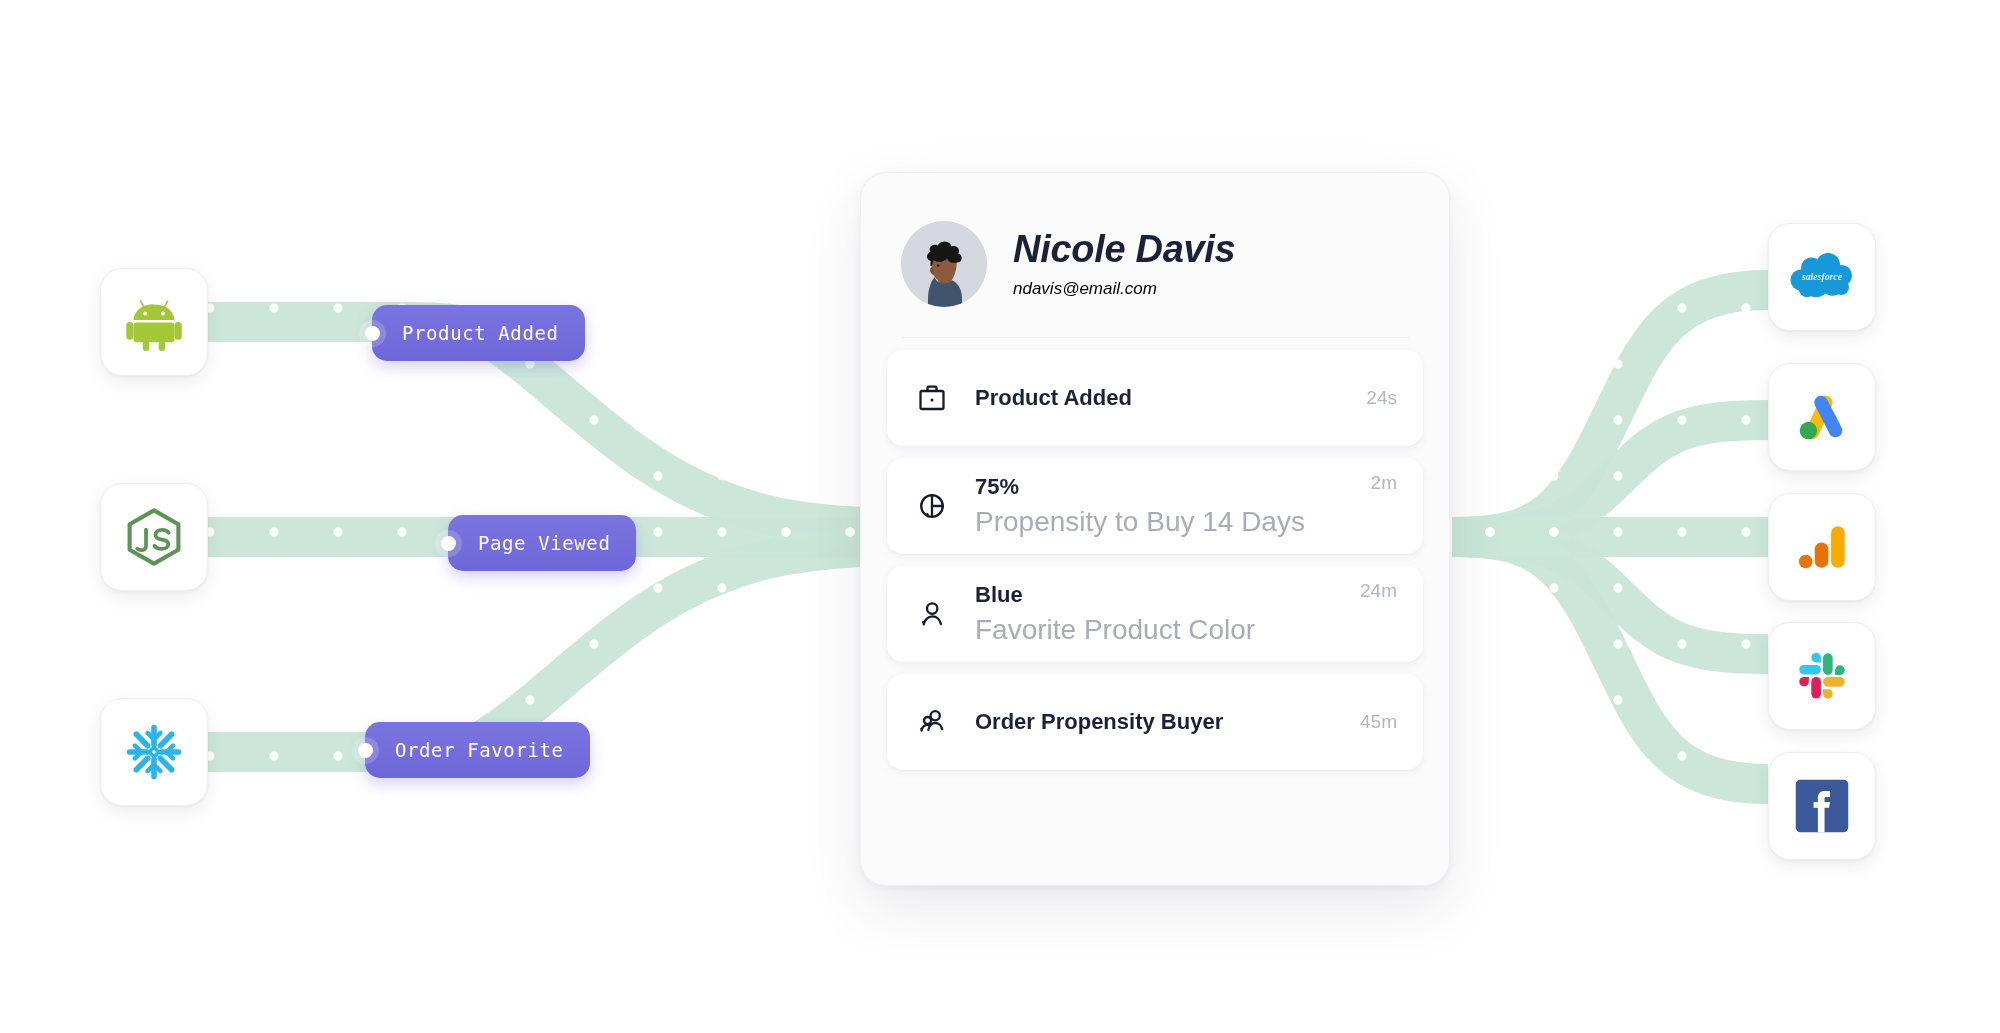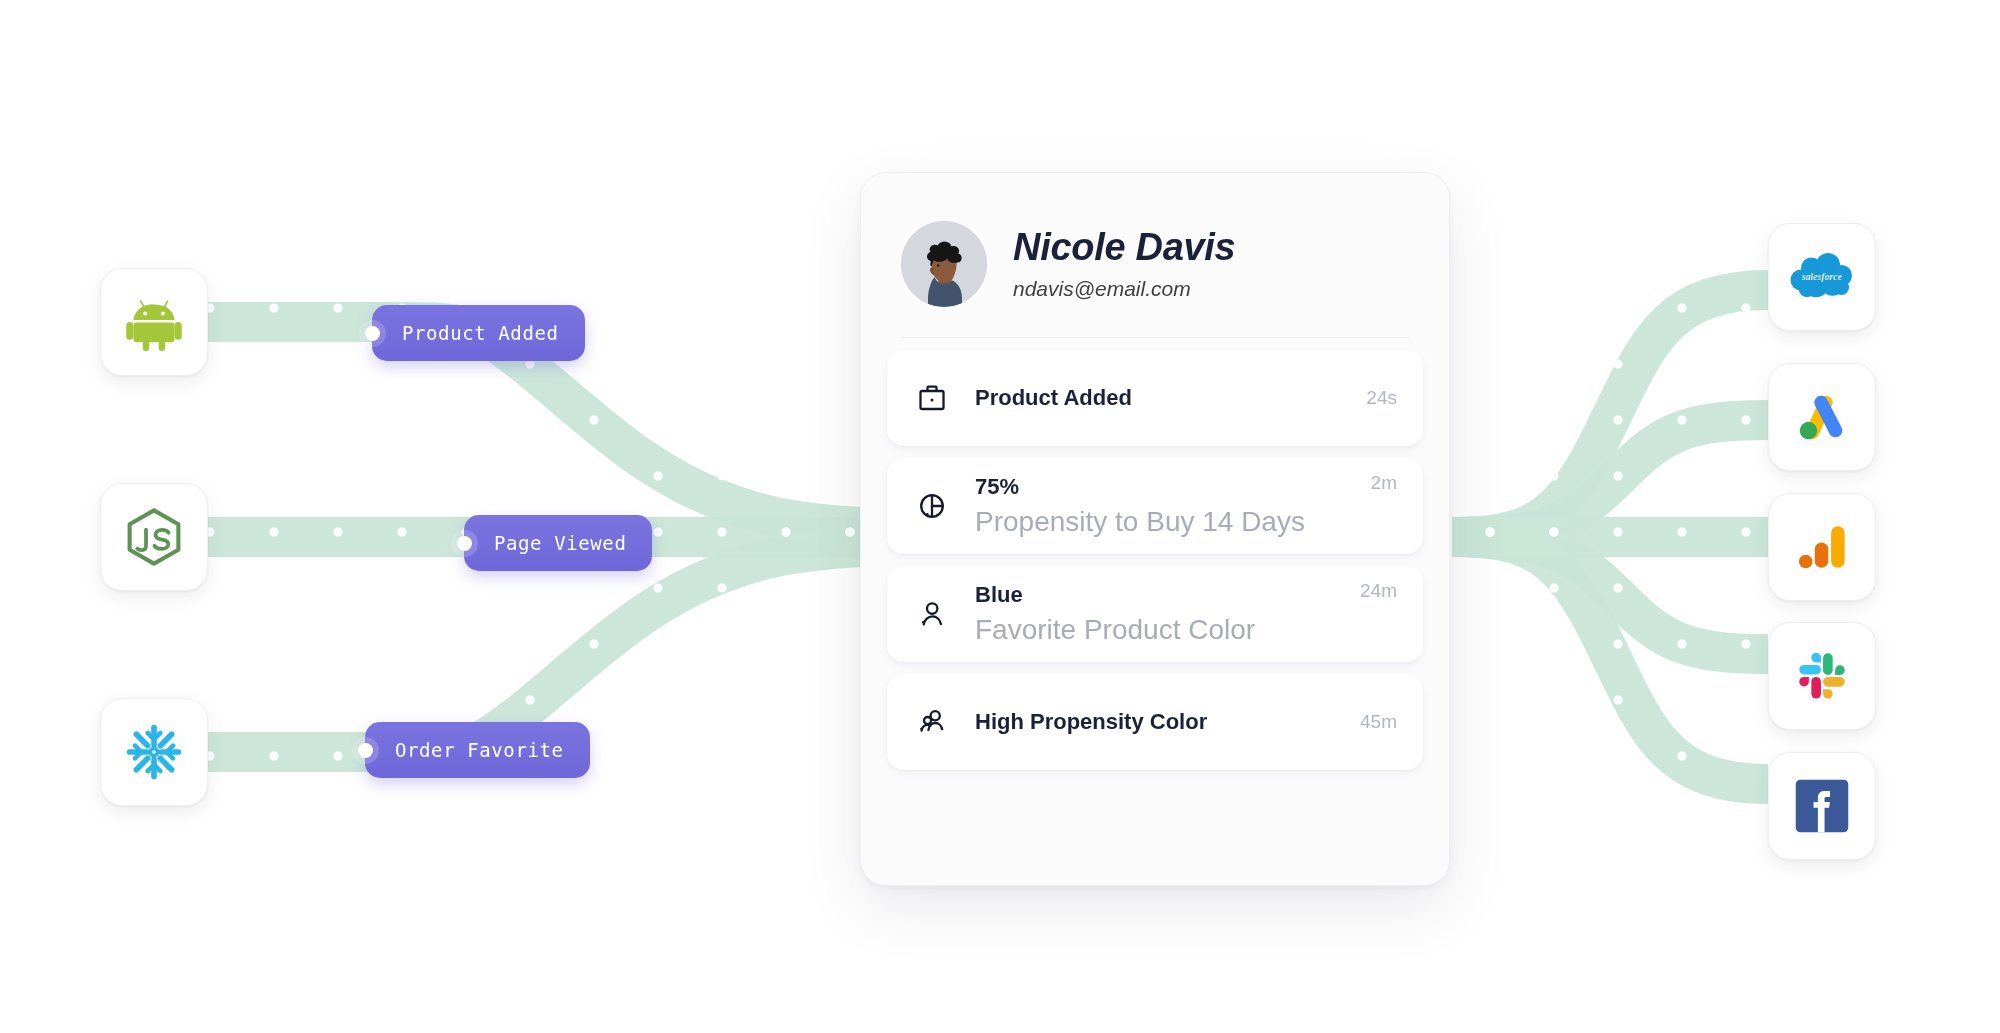--- a/index.html
+++ b/index.html
@@ -78,21 +78,21 @@
   .pill .pill-label {
     color: #ffffff;
     font-family: "DejaVu Sans Mono", "Liberation Mono", monospace;
     font-size: 19px;
     letter-spacing: 0.6px;
     white-space: nowrap;
     margin-left: 22px;
   }
 
   .pill-product { left: 372px; top: 305px; }
-  .pill-page    { left: 464px; top: 515px; }
+  .pill-page    { left: 448px; top: 515px; }
   .pill-order   { left: 365px; top: 722px; }
 
   
   #profile-card {
     position: absolute;
     left: 860px;
     top: 172px;
     width: 590px;
     height: 714px;
     background: #fbfbfc;
@@ -121,22 +121,22 @@
   #avatar svg { display: block; }
   #header-text { margin-left: 26px; }
   #profile-name {
     font-size: 38px;
     font-weight: bold;
     color: #1b2138;
     letter-spacing: -0.3px;
     line-height: 1.06;
   }
   #profile-email {
-    font-size: 21px;
-    color: #404040;
+    font-size: 17px;
+    color: #000000;
     margin-top: 10px;
   }
 
   #card-divider {
     height: 1px;
     background: #eceef2;
     margin: 16px 14px 12px 14px;
   }
 
   .event-row {
@@ -368,21 +368,21 @@
         <svg width="32" height="32" viewBox="0 0 32 32" fill="none" stroke="currentColor" stroke-width="2.3" stroke-linecap="round">
           <circle cx="19.2" cy="9.8" r="4.6"></circle>
           <path d="M12.4 23.8c.6-4 3.5-6.8 6.9-6.8 3.3 0 6.1 2.6 6.9 6.2"></path>
           <circle cx="11.6" cy="14.6" r="3.6"></circle>
           <path d="M5.6 24.6c.5-3.4 3-5.8 6-5.8 1 0 2 .3 2.8.8"></path>
           <circle cx="5.2" cy="22.8" r="1.1" fill="currentColor" stroke="none"></circle>
           <circle cx="25.8" cy="22.2" r="1.1" fill="currentColor" stroke="none"></circle>
         </svg>
       </span>
       <div class="event-body">
-        <div class="event-title">High Propensity Color</div>
+        <div class="event-title">Order Propensity Buyer</div>
       </div>
       <div class="event-time">45m</div>
     </div>
 
   </div>
 
   <div class="tile dst-salesforce">
     <span>
       <svg width="72" height="54" viewBox="0 0 96 72">
         <g fill="#1798d8">

